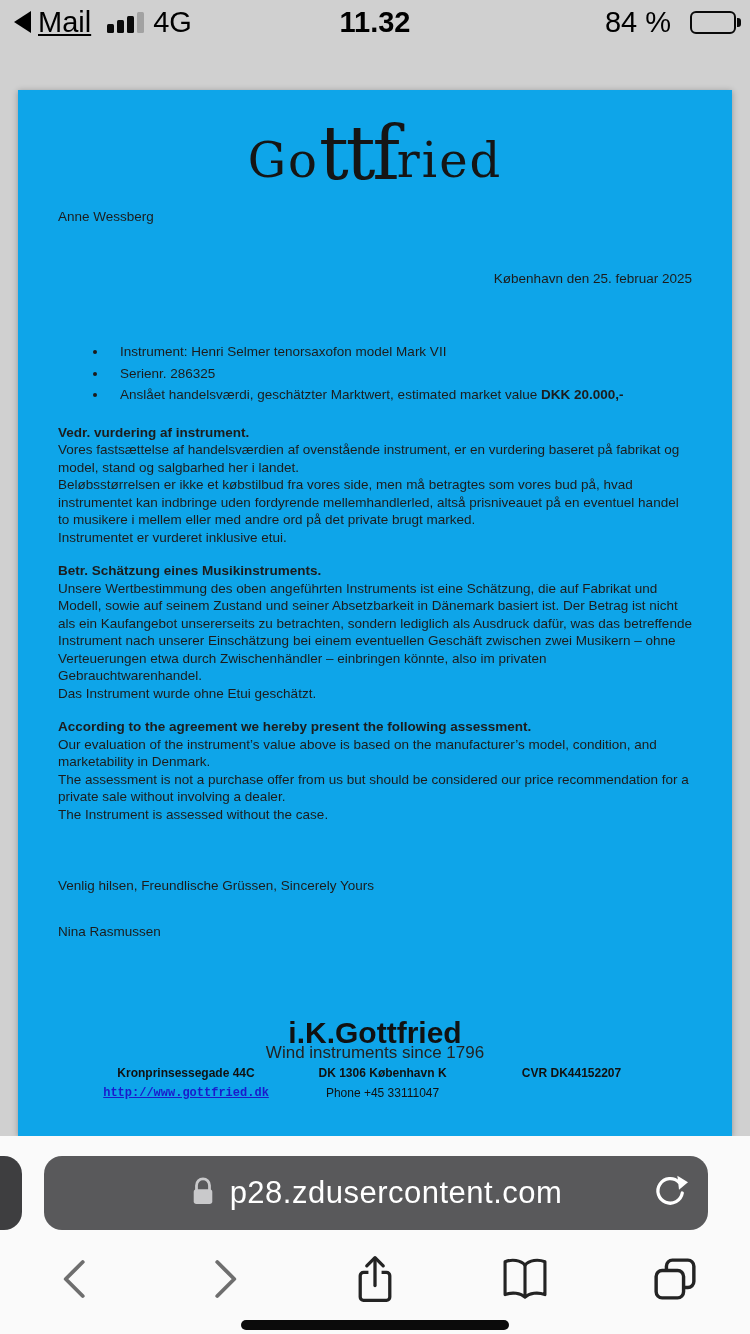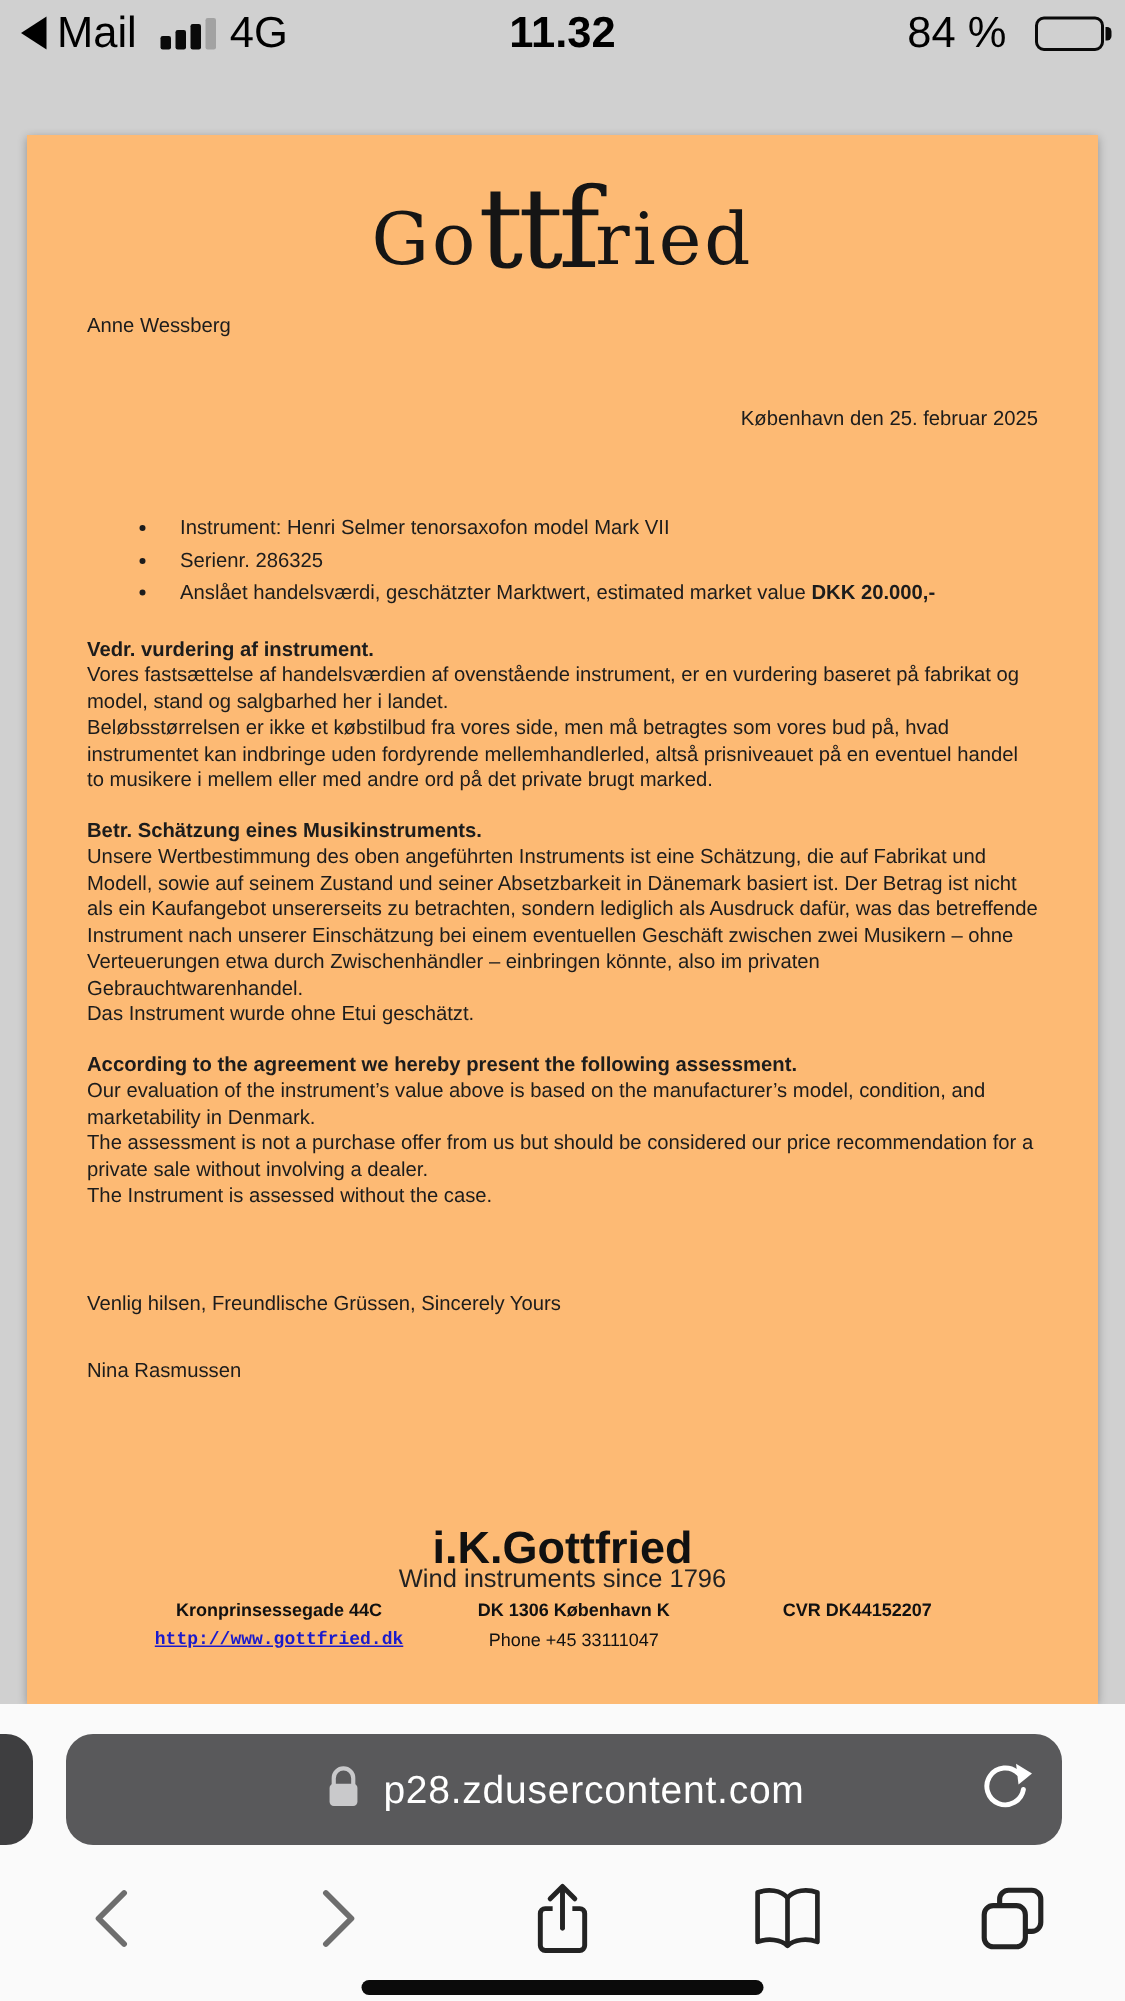--- a/index.html
+++ b/index.html
@@ -10,41 +10,41 @@
     font-family: "Liberation Sans", sans-serif;
     overflow: hidden;
     color: #000;
   }
 
   
   .status-bar {
     position: absolute; top: 0; left: 0; width: 750px; height: 44px;
     display: flex; align-items: center; padding: 0 14px; font-size: 29px;
   }
-  .back-to-mail { display: flex; align-items: center; gap: 7px; cursor: pointer; }
+  .back-to-mail { display: flex; align-items: center; gap: 7px; cursor: pointer; text-decoration: underline; }
   .back-triangle {
     width: 0; height: 0;
     border-top: 11px solid transparent; border-bottom: 11px solid transparent;
     border-right: 17px solid #000;
   }
   .signal { display: flex; align-items: flex-end; gap: 3px; margin-left: 16px; height: 22px; }
   .signal .bar { width: 7px; background: #0a0a0a; border-radius: 1.5px; }
   .signal .b1 { height: 9px; } .signal .b2 { height: 13px; }
   .signal .b3 { height: 17px; } .signal .b4 { height: 21px; background: #a2a2a2; }
   .net-label { margin-left: 9px; }
   .sb-time { position: absolute; left: 50%; transform: translateX(-50%); font-weight: 700; text-align: center; }
   .sb-right { position: absolute; right: 14px; top: 0; height: 44px; display: flex; align-items: center; gap: 19px; }
   .battery { position: relative; width: 46px; height: 23px; border: 2.5px solid #0a0a0a; border-radius: 6px; padding: 2.5px; }
   .battery-fill { height: 100%; width: 84%; background: #0a0a0a; border-radius: 2px; }
   .battery-tip { position: absolute; right: -7px; top: 5.5px; width: 4.5px; height: 9px; background: #0a0a0a; border-radius: 0 3px 3px 0; }
 
   
   .document {
     position: absolute; left: 18px; top: 90px; width: 714px; height: 1046px;
-    background: #fdba74; box-shadow: 0 1px 6px rgba(0,0,0,0.30);
+    background: #0ea5e9; box-shadow: 0 1px 6px rgba(0,0,0,0.30);
   }
   .doc-inner {
     width: 100%; height: 100%;
     padding: 16px 40px 34px 40px;
     display: flex; flex-direction: column;
     font-size: 13.5px; line-height: 17.5px; color: #1c1c1c;
   }
   .logo { text-align: center; height: 86px; line-height: 86px; margin-top: 4px;
           font-family: "DejaVu Serif", serif; color: #151515; white-space: nowrap; }
   .lg-base { font-size: 48px; letter-spacing: 2px; }
@@ -77,21 +77,21 @@
   .tab-peek {
     position: absolute; left: -18px; top: 20px; width: 40px; height: 74px;
     background: #3e3e40; border-radius: 18px; cursor: pointer;
   }
   .url-pill {
     position: absolute; left: 44px; top: 20px; width: 664px; height: 74px;
     background: #59595b; border-radius: 18px;
     display: flex; align-items: center; justify-content: center; gap: 14px;
     cursor: pointer;
   }
-  .url-text { color: #ffffff; font-size: 26px; letter-spacing: 0.5px; }
+  .url-text { color: #ffffff; font-size: 31px; letter-spacing: 0.5px; }
   .reload-btn { position: absolute; right: 16px; top: 50%; transform: translateY(-50%);
                 width: 44px; height: 44px; display: flex; align-items: center; justify-content: center; cursor: pointer; }
   .toolbar {
     position: absolute; left: 0; bottom: 22px; width: 750px; height: 66px;
     display: flex; justify-content: space-around; align-items: center;
   }
   .tb-btn { width: 70px; height: 66px; display: flex; align-items: center; justify-content: center; cursor: pointer; }
   .home-indicator {
     position: absolute; bottom: 4px; left: 50%; transform: translateX(-50%);
     width: 268px; height: 10px; border-radius: 5px; background: #0b0b0b; cursor: pointer;
@@ -134,20 +134,21 @@
     <ul class="bullets">
       <li>Instrument: Henri Selmer tenorsaxofon model Mark VII</li>
       <li>Serienr. 286325</li>
       <li><span>Anslået handelsværdi, geschätzter Marktwert, estimated market value </span><span class="b-bold">DKK 20.000,-</span></li>
     </ul>
 
     <div class="section">
       <div class="sec-heading">Vedr. vurdering af instrument.</div>
       <p>Vores fastsættelse af handelsværdien af ovenstående instrument, er en vurdering baseret på fabrikat og model, stand og salgbarhed her i landet.</p>
       <p>Beløbsstørrelsen er ikke et købstilbud fra vores side, men må betragtes som vores bud på, hvad instrumentet kan indbringe uden fordyrende mellemhandlerled, altså prisniveauet på en eventuel handel to musikere i mellem eller med andre ord på det private brugt marked.</p>
+      <p>Instrumentet er vurderet inklusive etui.</p>
     </div>
 
     <div class="section">
       <div class="sec-heading">Betr. Schätzung eines Musikinstruments.</div>
       <p>Unsere Wertbestimmung des oben angeführten Instruments ist eine Schätzung, die auf Fabrikat und Modell, sowie auf seinem Zustand und seiner Absetzbarkeit in Dänemark basiert ist. Der Betrag ist nicht als ein Kaufangebot unsererseits zu betrachten, sondern lediglich als Ausdruck dafür, was das betreffende Instrument nach unserer Einschätzung bei einem eventuellen Geschäft zwischen zwei Musikern – ohne Verteuerungen etwa durch Zwischenhändler – einbringen könnte, also im privaten Gebrauchtwarenhandel.</p>
       <p>Das Instrument wurde ohne Etui geschätzt.</p>
     </div>
 
     <div class="section">
       <div class="sec-heading">According to the agreement we hereby present the following assessment.</div>

